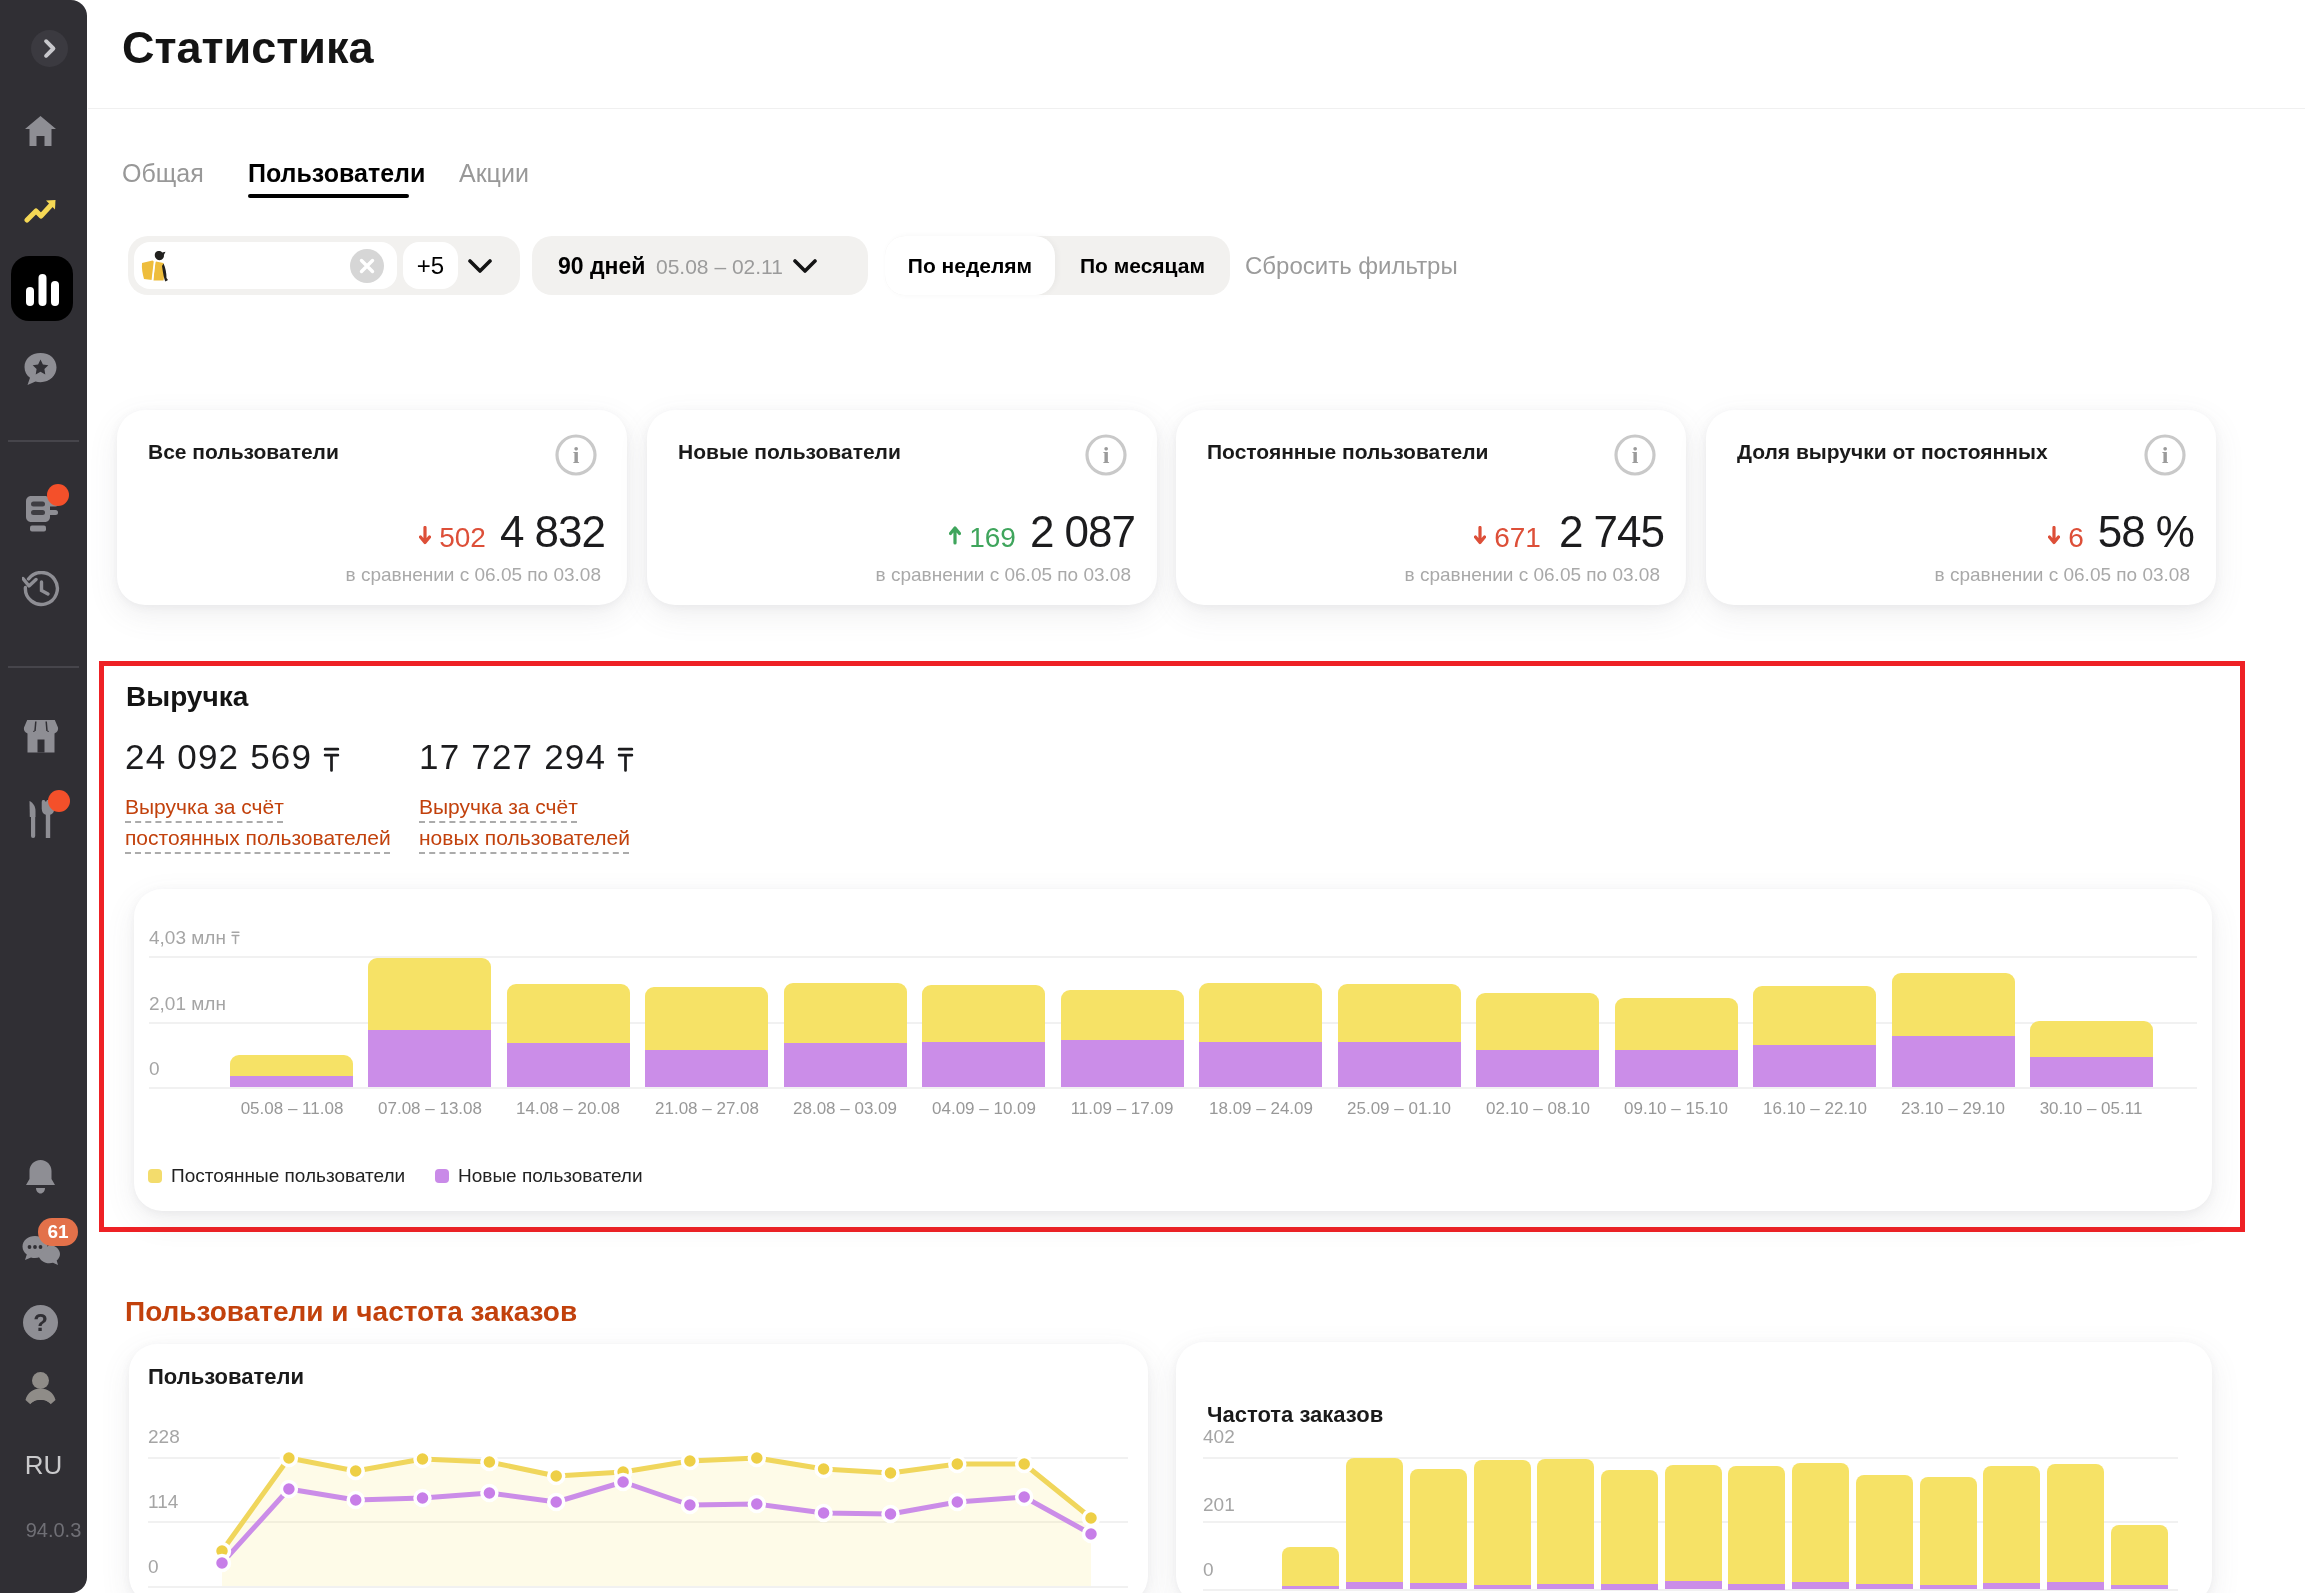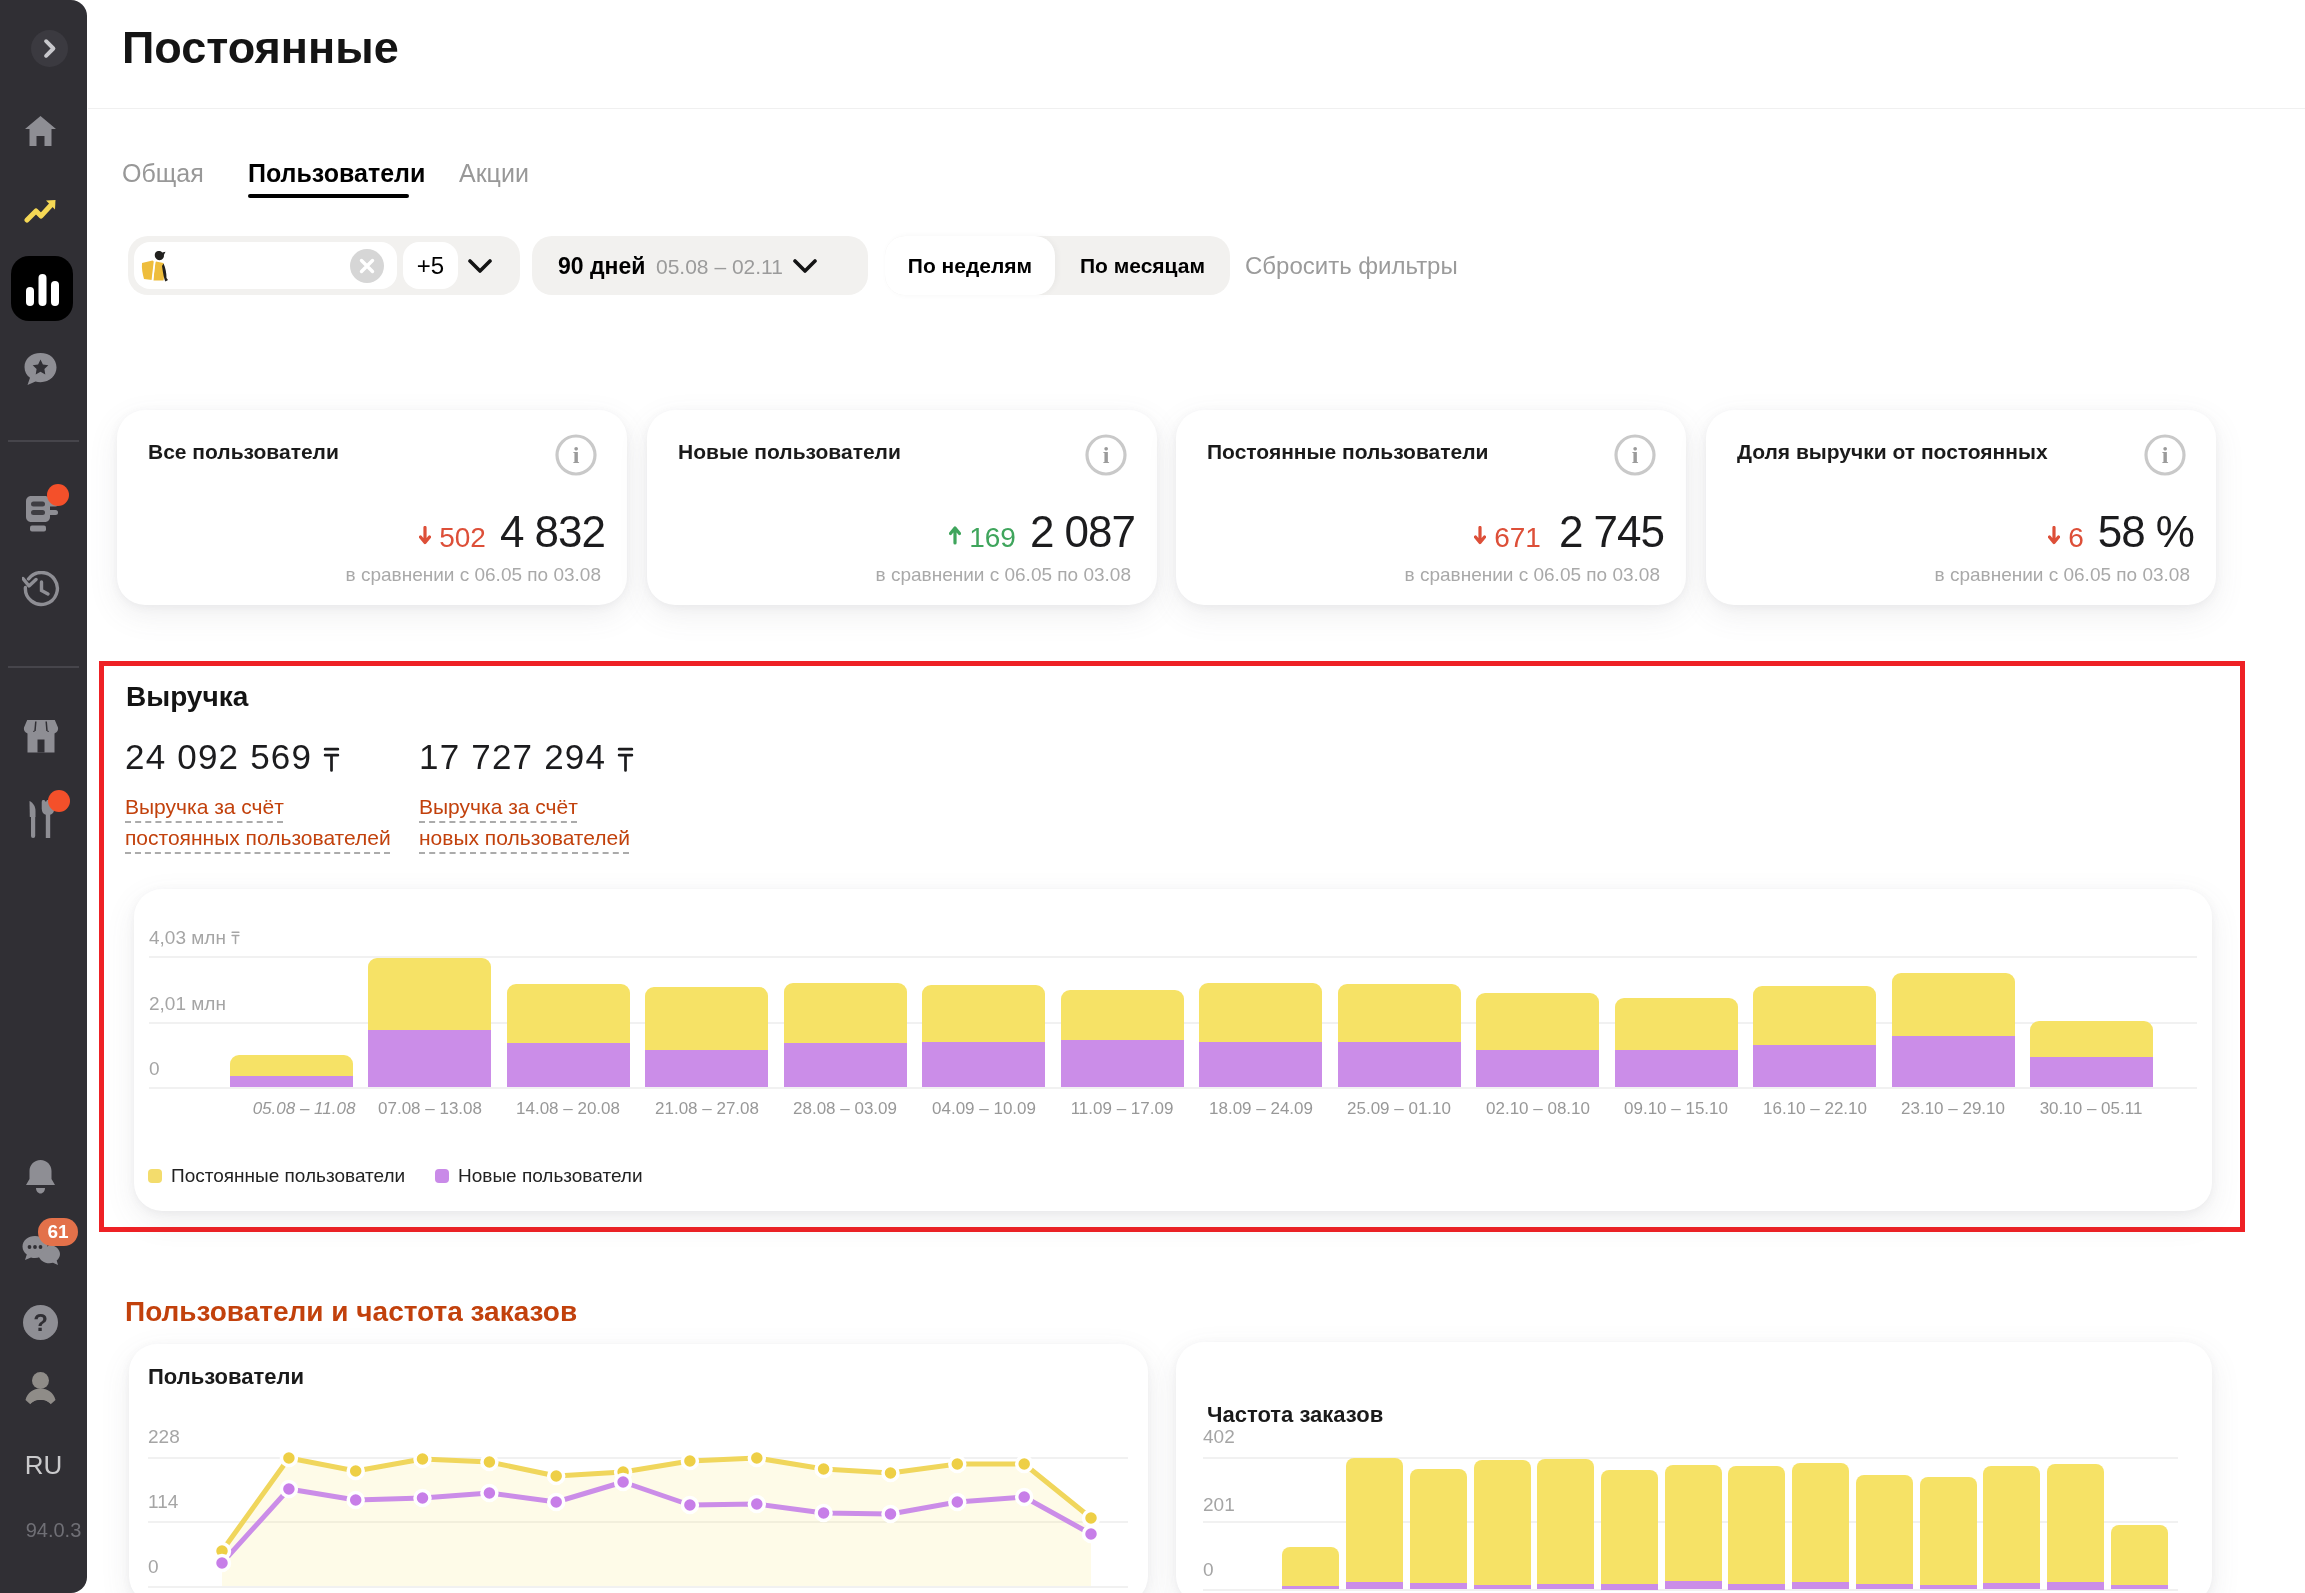--- a/index.html
+++ b/index.html
@@ -109,21 +109,21 @@
 <text x="17.5" y="26" text-anchor="middle" font-family="Liberation Sans" font-size="24" font-weight="700" fill="#302f34">?</text>
       </svg>
 <svg style="left:24px;top:1372px;" width="33" height="35" viewBox="0 0 33 35">
 <circle cx="16.5" cy="8.5" r="8.5" fill="#8f8c88"></circle>
 <path d="M1.5 28 C3.5 20.5 9.3 16.5 16.5 16.5 C23.7 16.5 29.5 20.5 31.5 28 L26.7 32.3 C24 29.5 20.5 28 16.5 28 C12.5 28 9 29.5 6.3 32.3 Z" fill="#8f8c88"></path>
 <path d="M6.3 32.3 C9 29.6 12.5 28.1 16.5 28.1 C20.5 28.1 24 29.6 26.7 32.3 C24 34 20.4 35 16.5 35 C12.6 35 9 34 6.3 32.3 Z" fill="#302f34"></path>
       </svg>
 <div style="left:0;top:1450px;width:87px;text-align:center;font-size:26px;font-weight:500;color:#cacacc;">RU</div>
 <div style="left:0;top:1519px;width:107px;text-align:center;font-size:20px;color:#6f6f75;">94.0.3</div>
 </div>
-<div id="h1">Постоянные</div>
+<div id="h1">Статистика</div>
 <div id="hdiv"></div>
 <div class="tab" style="left:122px;">Общая</div>
 <div class="tab active" style="left:248px;">Пользователи</div>
 <div class="tab" style="left:459px;">Акции</div>
 <div id="tabline"></div>
 <div class="pill" style="left:128px;width:392px;"></div>
 <div class="wbox" style="left:134px;width:263px;"></div>
 <svg class="abs" style="left:139px;top:249px;" width="31" height="33" viewBox="0 0 31 33">
 <path d="M3 14 L13.5 11.5 L15.5 13 L13 31 L5 30 C3.5 25 2.5 19 3 14 Z" fill="#eebd3c"></path>
 <path d="M17 12.5 L24.5 14 C25.5 19 25.5 25 24.5 31.5 L14.5 31.5 L16 14 Z" fill="#eebd3c"></path>
@@ -224,21 +224,21 @@
 <div class="gline" style="left:149px;top:956px;width:2048px;"></div>
 <div class="gline" style="left:149px;top:1022px;width:2048px;"></div>
 <div class="gline" style="left:149px;top:1087px;width:2048px;"></div>
 <div class="axlab" style="left:149px;top:927px;">4,03 млн <span style="display:inline-block;transform:translateY(1px);"><svg width="9" height="15" viewBox="0 0 20 30">
           <path d="M2.5 3.5 L17.5 3.5 M2.5 10.5 L17.5 10.5 M10 10.5 L10 28.5" stroke="#a5a5a5" stroke-width="3.4" fill="none" stroke-linecap="round"></path>
         </svg></span></div>
 <div class="axlab" style="left:149px;top:993px;">2,01 млн</div>
 <div class="axlab" style="left:149px;top:1058px;">0</div>
 <div class="barY" style="left:230px;top:1055px;width:123px;height:21px;"></div>
 <div class="barP" style="left:230px;top:1076px;width:123px;height:11px;"></div>
-<div class="xlab" style="left:234px;top:1099px;font-style:italic;">05.08 – 11.08</div>
+<div class="xlab" style="left:222px;top:1099px;">05.08 – 11.08</div>
 <div class="barY" style="left:368px;top:958px;width:123px;height:72px;"></div>
 <div class="barP" style="left:368px;top:1030px;width:123px;height:57px;"></div>
 <div class="xlab" style="left:360px;top:1099px;">07.08 – 13.08</div>
 <div class="barY" style="left:507px;top:984px;width:123px;height:59px;"></div>
 <div class="barP" style="left:507px;top:1043px;width:123px;height:44px;"></div>
 <div class="xlab" style="left:498px;top:1099px;">14.08 – 20.08</div>
 <div class="barY" style="left:645px;top:987px;width:123px;height:63px;"></div>
 <div class="barP" style="left:645px;top:1050px;width:123px;height:37px;"></div>
 <div class="xlab" style="left:637px;top:1099px;">21.08 – 27.08</div>
 <div class="barY" style="left:784px;top:983px;width:123px;height:60px;"></div>

